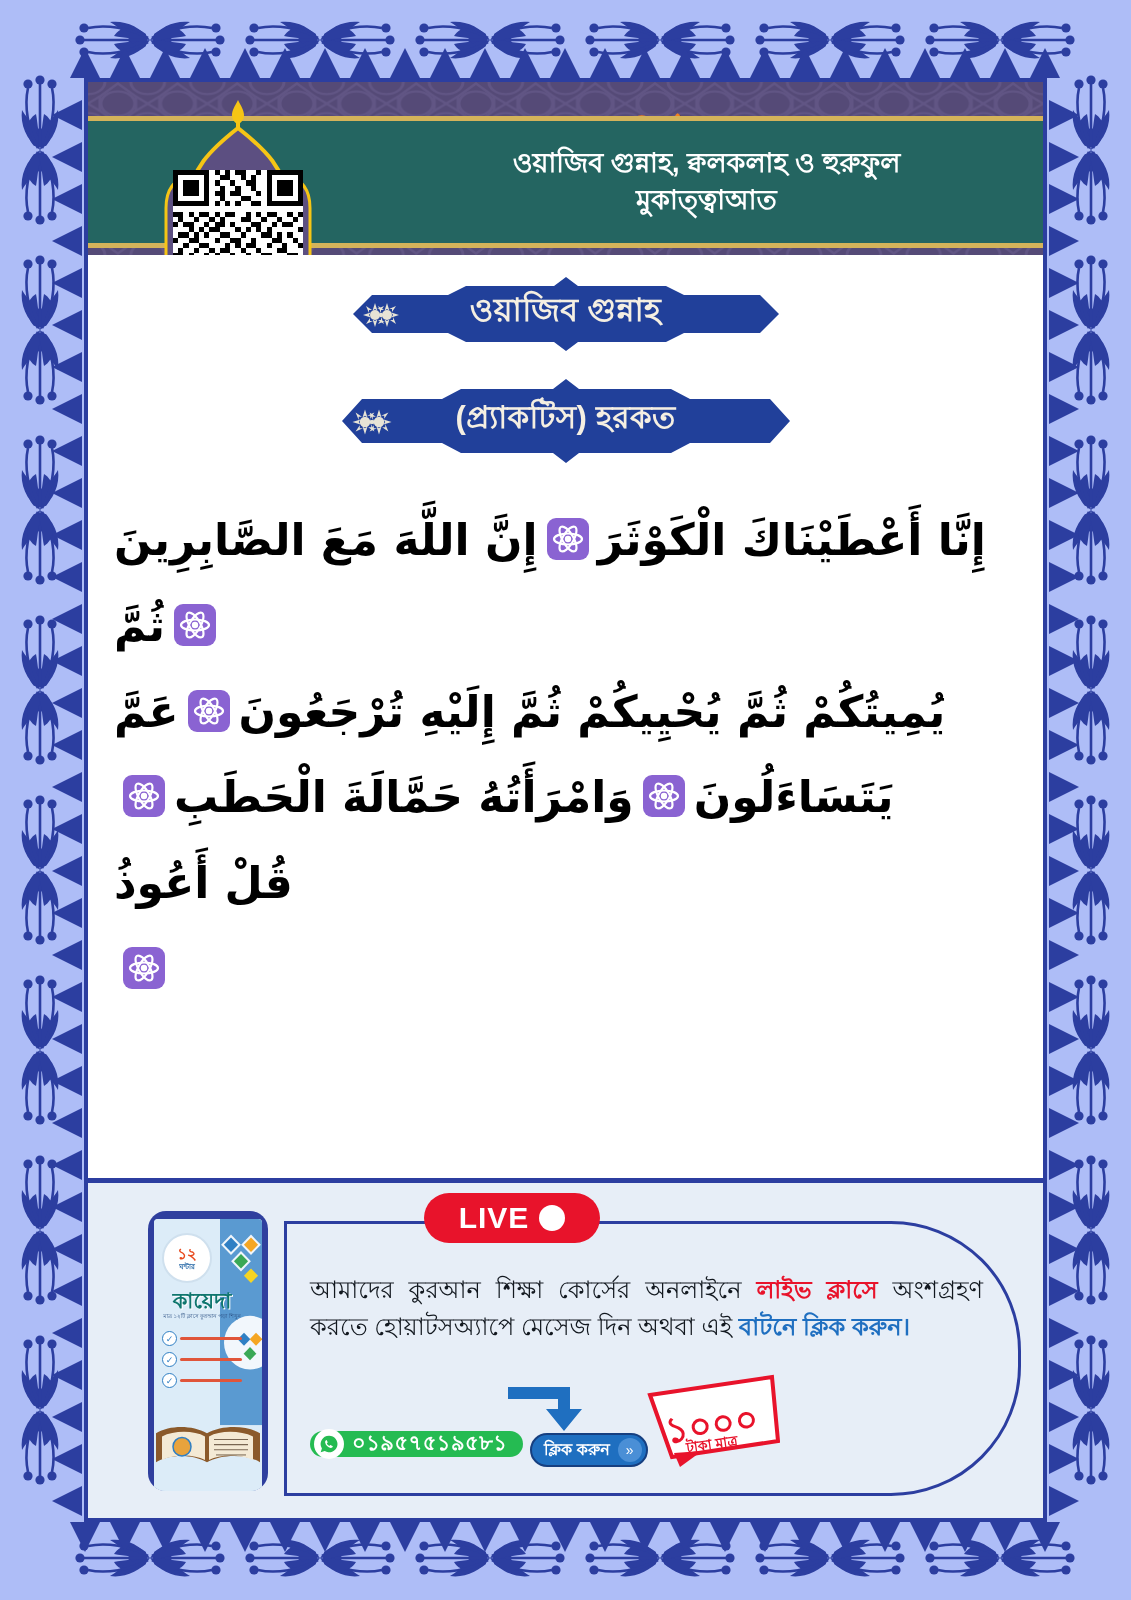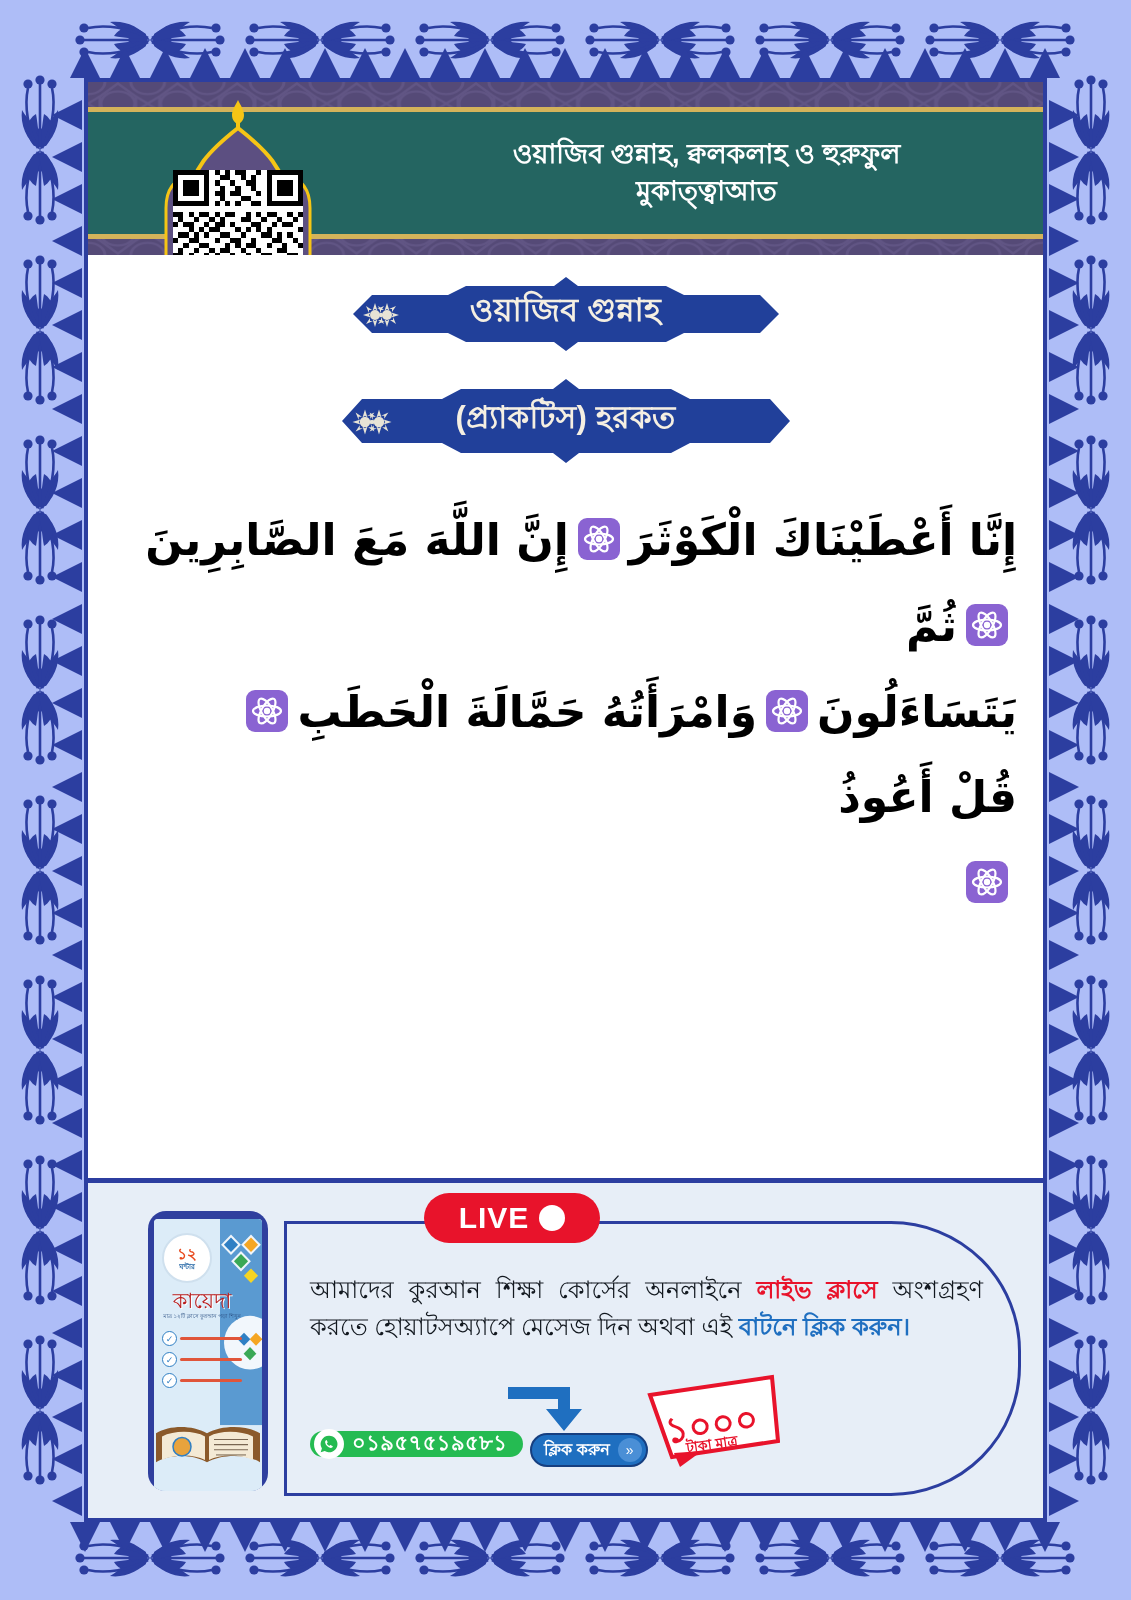--- a/index.html
+++ b/index.html
@@ -53,21 +53,21 @@
     text-align:center;
     color:#f08022;
     font-size:40px;
     font-weight:bold;
     letter-spacing:.5px;
     text-shadow:1px 1px 0 #6e3a0d;
   }
 
   .teal-band{
     position:absolute;
-    left:0;right:0;bottom:16px;
+    left:0;right:0;bottom:7px;
     height:132px;
     background:#246561;
     border-top:5px solid #d4b35a;
     border-bottom:5px solid #d4b35a;
     box-sizing:border-box;
   }
   .teal-band-inner{
     position:absolute;
     left:300px;right:18px;top:50%;
     transform:translateY(-50%);
@@ -143,21 +143,21 @@
     font-size:23.5px;
     line-height:1.52;
     color:#0d0d0d;
     text-align:justify;
   }
   .para b{font-weight:bold;}
 
   
   .arabic-block{
     direction:rtl;
-    text-align:right;
+    text-align:left;
     margin:34px 26px 0 26px;
     font-family:"DejaVu Sans","Liberation Sans",sans-serif;
     font-size:44px;
     line-height:1.95;
     color:#000;
     font-weight:bold;
   }
   .arabic-block .sep{
     display:inline-block;
     width:42px;height:42px;
@@ -201,21 +201,21 @@
   .badge-12{
     position:absolute;left:8px;top:14px;
     width:46px;height:46px;border-radius:50%;
     background:#ffffff;border:2px solid #cfe0ee;
     display:flex;flex-direction:column;align-items:center;justify-content:center;
     color:#e8491d;font-weight:bold;font-size:15px;line-height:1;
   }
   .badge-12 small{font-size:7px;color:#2d6ca8;margin-top:2px;}
   .qaida-word{
     position:absolute;left:6px;top:66px;width:84px;
-    text-align:center;color:#b91c1c;font-weight:normal;font-size:21px;
+    text-align:center;color:#0f766e;font-weight:bold;font-size:21px;
     text-shadow:1px 1px 0 #fff;
   }
   .qaida-sub{
     position:absolute;left:6px;top:94px;width:84px;text-align:center;
     font-size:5.5px;color:#2a4f82;
   }
   .check-list{position:absolute;left:8px;top:112px;width:80px;}
   .check-row{display:flex;align-items:center;gap:3px;margin-bottom:6px;}
   .check-circ{
     width:13px;height:13px;border-radius:50%;
@@ -803,20 +803,28 @@
               </g>
               <circle cx="21" cy="21" r="3.2" fill="#ffffff"></circle>
             </svg></span><span class="ar-seg">إِنَّ اللَّهَ مَعَ الصَّابِرِينَ</span><span class="sep"><svg viewBox="0 0 42 42" xmlns="http://www.w3.org/2000/svg">
               <g fill="none" stroke="#ffffff" stroke-width="2.2">
                 <ellipse cx="21" cy="21" rx="14" ry="5.5"></ellipse>
                 <ellipse cx="21" cy="21" rx="14" ry="5.5" transform="rotate(60 21 21)"></ellipse>
                 <ellipse cx="21" cy="21" rx="14" ry="5.5" transform="rotate(120 21 21)"></ellipse>
               </g>
               <circle cx="21" cy="21" r="3.2" fill="#ffffff"></circle>
             </svg></span><span class="ar-seg">ثُمَّ</span></div>
+        <div><span class="ar-seg">يُمِيتُكُمْ ثُمَّ يُحْيِيكُمْ ثُمَّ إِلَيْهِ تُرْجَعُونَ</span><span class="sep"><svg viewBox="0 0 42 42" xmlns="http://www.w3.org/2000/svg">
+              <g fill="none" stroke="#ffffff" stroke-width="2.2">
+                <ellipse cx="21" cy="21" rx="14" ry="5.5"></ellipse>
+                <ellipse cx="21" cy="21" rx="14" ry="5.5" transform="rotate(60 21 21)"></ellipse>
+                <ellipse cx="21" cy="21" rx="14" ry="5.5" transform="rotate(120 21 21)"></ellipse>
+              </g>
+              <circle cx="21" cy="21" r="3.2" fill="#ffffff"></circle>
+            </svg></span><span class="ar-seg">عَمَّ</span></div>
         <div><span class="ar-seg">يَتَسَاءَلُونَ</span><span class="sep"><svg viewBox="0 0 42 42" xmlns="http://www.w3.org/2000/svg">
               <g fill="none" stroke="#ffffff" stroke-width="2.2">
                 <ellipse cx="21" cy="21" rx="14" ry="5.5"></ellipse>
                 <ellipse cx="21" cy="21" rx="14" ry="5.5" transform="rotate(60 21 21)"></ellipse>
                 <ellipse cx="21" cy="21" rx="14" ry="5.5" transform="rotate(120 21 21)"></ellipse>
               </g>
               <circle cx="21" cy="21" r="3.2" fill="#ffffff"></circle>
             </svg></span><span class="ar-seg">وَامْرَأَتُهُ حَمَّالَةَ الْحَطَبِ</span><span class="sep"><svg viewBox="0 0 42 42" xmlns="http://www.w3.org/2000/svg">
               <g fill="none" stroke="#ffffff" stroke-width="2.2">
                 <ellipse cx="21" cy="21" rx="14" ry="5.5"></ellipse>

